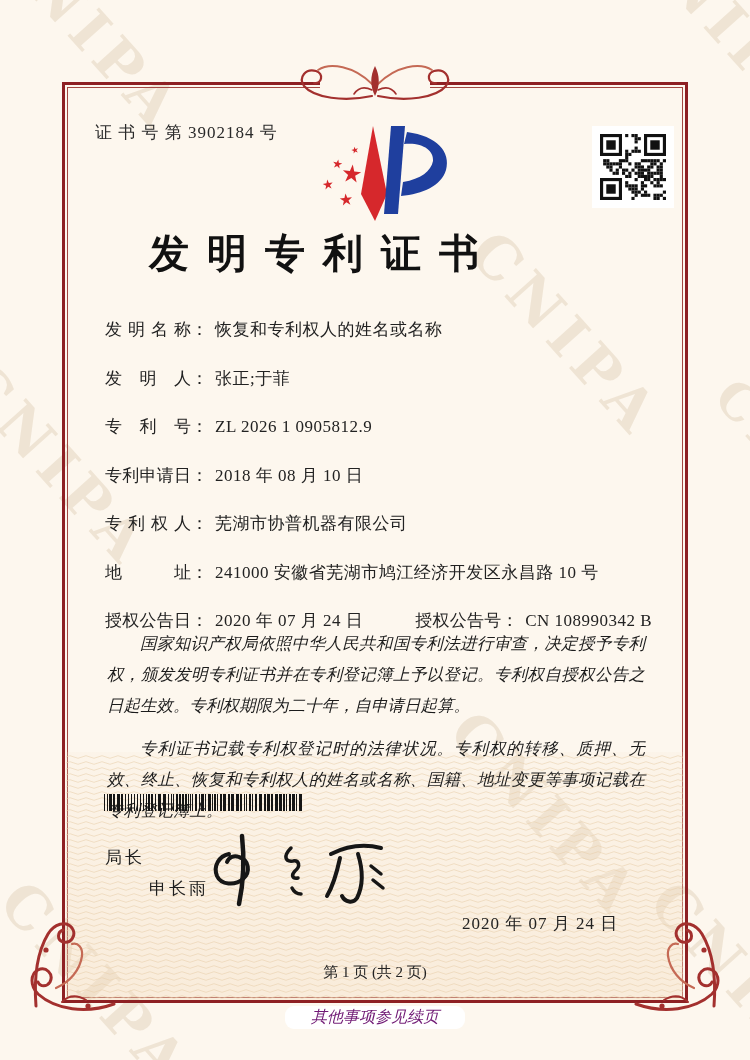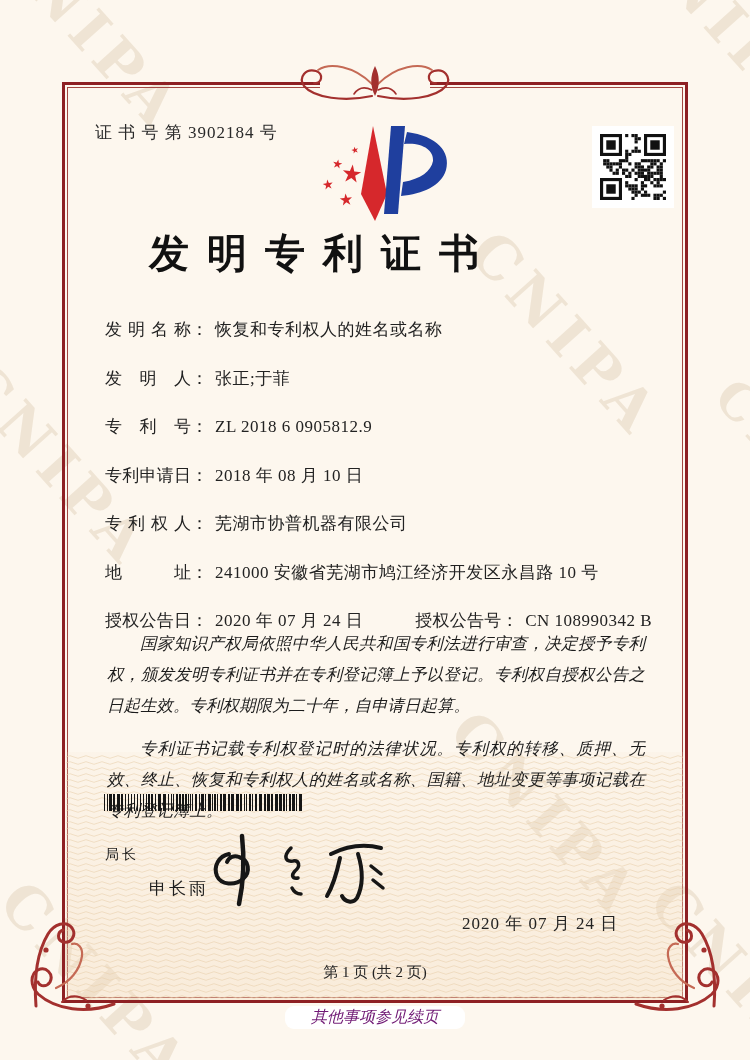--- a/index.html
+++ b/index.html
@@ -48,21 +48,21 @@
   .grant2{margin-left:52px;}
   
   .legal{position:absolute;left:95px;top:616px;width:562px;font-size:16.5px;line-height:31px;
          text-align:justify;font-style:italic;color:#1c1c1c;}
   .legal p{margin:12px;text-indent:2em;}
   
   .waves{position:absolute;left:66px;top:752px;width:617px;height:248px;
          background:linear-gradient(180deg,rgba(246,228,205,.15),rgba(243,219,189,.4));}
   .barcode{position:absolute;left:104px;top:794px;width:200px;height:17px;}
   .signer-title{position:absolute;left:105px;top:846px;font-family:"Liberation Sans",sans-serif;
-                font-size:14px;letter-spacing:3px;color:#1e1e1e;}
+                font-size:17px;letter-spacing:3px;color:#1e1e1e;}
   .signer-name{position:absolute;left:105px;top:877px;font-family:"Liberation Sans",sans-serif;
                font-size:17px;letter-spacing:3px;color:#1e1e1e;margin-left:44px;}
   .signature{position:absolute;left:195px;top:824px;width:210px;height:84px;}
   .issue-date{position:absolute;left:420px;top:912px;width:240px;text-align:center;
               font-size:17px;letter-spacing:1px;}
   .page-info{position:absolute;left:0;top:963px;width:750px;text-align:center;font-size:15px;}
   .footer-note{position:absolute;left:0;top:1006px;width:750px;text-align:center;}
   .footer-note span{display:inline-block;background:#ffffff;padding:1px 26px;font-size:16px;
                     font-style:italic;color:#701a75;border-radius:9px;}
   
@@ -288,21 +288,21 @@
   <div class="title">发明专利证书</div>
 
   <div class="fields">
     <div class="frow">
       <span class="flabel">发明名称</span><span>：</span><span class="fvalue">恢复和专利权人的姓名或名称</span>
     </div>
     <div class="frow">
       <span class="flabel">发明人</span><span>：</span><span class="fvalue">张正;于菲</span>
     </div>
     <div class="frow">
-      <span class="flabel">专利号</span><span>：</span><span class="fvalue">ZL 2018 6 0905812.9</span>
+      <span class="flabel">专利号</span><span>：</span><span class="fvalue">ZL 2026 1 0905812.9</span>
     </div>
     <div class="frow">
       <span class="flabel">专利申请日</span><span>：</span><span class="fvalue">2018 年 08 月 10 日</span>
     </div>
     <div class="frow">
       <span class="flabel">专利权人</span><span>：</span><span class="fvalue">芜湖市协普机器有限公司</span>
     </div>
     <div class="frow">
       <span class="flabel">地址</span><span>：</span><span class="fvalue">241000 安徽省芜湖市鸠江经济开发区永昌路 10 号</span>
     </div>

